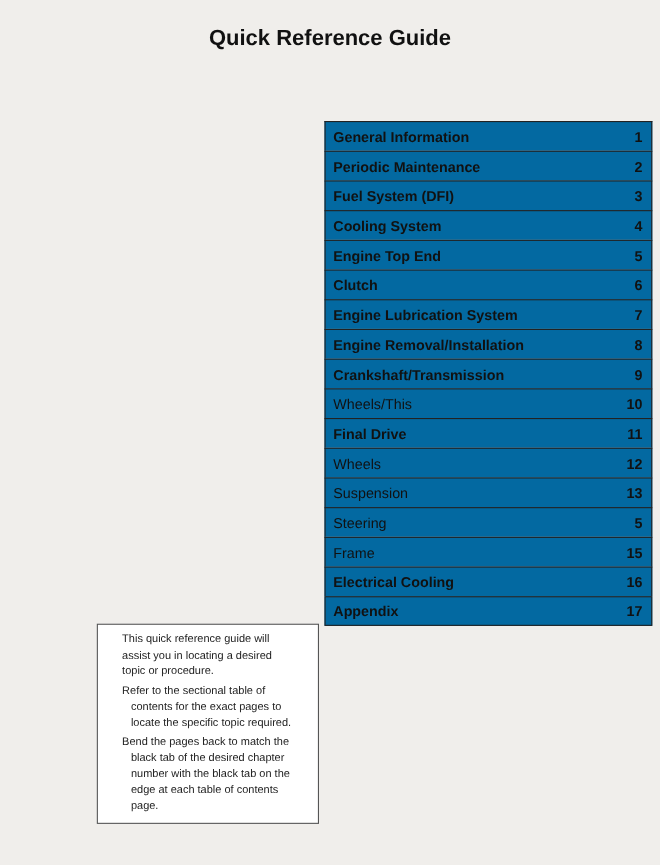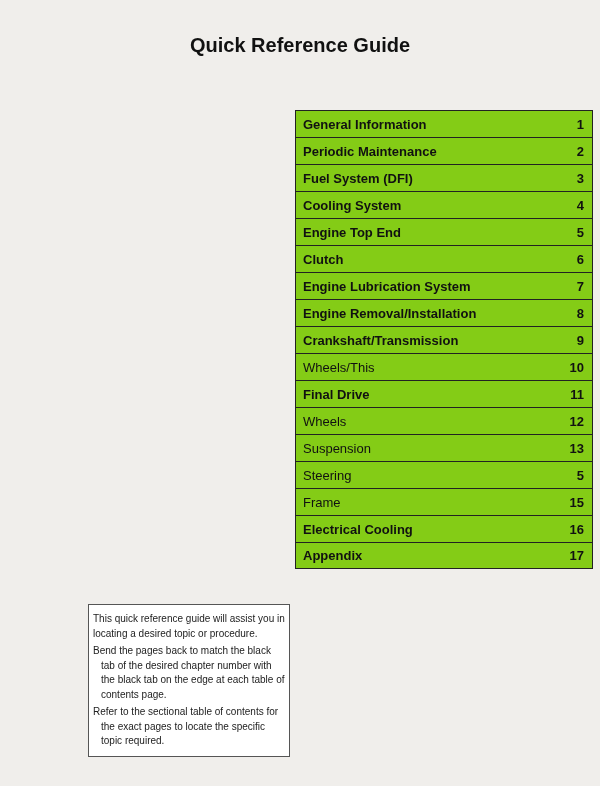--- a/index.html
+++ b/index.html
@@ -14,38 +14,38 @@
       background-color: #f0eeeb;
       font-family: Arial, Helvetica, sans-serif;
       position: relative;
       overflow: hidden;
     }
 
     .page-title {
       text-align: center;
       font-size: 20px;
       font-weight: bold;
-      padding-top: 34px;
+      padding-top: 24px;
       padding-bottom: 20px;
       color: #111;
     }
 
     .toc-container {
       position: absolute;
       left: 295px;
       top: 110px;
       width: 298px;
     }
 
     .toc-row {
       display: flex;
       align-items: center;
       border: 1.5px solid #222;
       border-bottom: none;
-      background-color: #84cc16;
+      background-color: #0369a1;
       min-height: 27px;
     }
 
     .toc-row:last-child {
       border-bottom: 1.5px solid #222;
     }
 
     .toc-row.bold-row .toc-label {
       font-weight: bold;
       font-size: 13px;
@@ -75,25 +75,24 @@
       font-weight: bold;
     }
 
     .note-box {
       position: absolute;
       left: 88px;
       top: 567px;
       width: 202px;
       border: 1.5px solid #555;
       background-color: #fff;
-      padding: 7px 4px;
+      padding: 7px 22px;
       font-size: 10px;
       line-height: 1.45;
       color: #222;
-      margin-top: 37px;
     }
 
     .note-box p {
       margin-bottom: 3px;
     }
 
     .note-box p:last-child {
       margin-bottom: 0;
     }
 
@@ -175,18 +174,18 @@
     </div>
     <div class="toc-row bold-row">
       <span class="toc-label">Appendix</span>
       <span class="toc-num bold-num">17</span>
     </div>
   </div>
 
 <div class="note-box">
   <p>This quick reference guide will assist you in locating a desired topic or procedure.</p>
   <p>
-      <span class="bullet">Bend the pages back to match the black tab of the desired chapter number with the black tab on the edge at each table of contents page.</span>
+      <span class="bullet">Refer to the sectional table of contents for the exact pages to locate the specific topic required.</span>
     </p>
   <p>
-      <span class="bullet">Refer to the sectional table of contents for the exact pages to locate the specific topic required.</span>
+      <span class="bullet">Bend the pages back to match the black tab of the desired chapter number with the black tab on the edge at each table of contents page.</span>
     </p>
 </div>
 
 </body></html>

